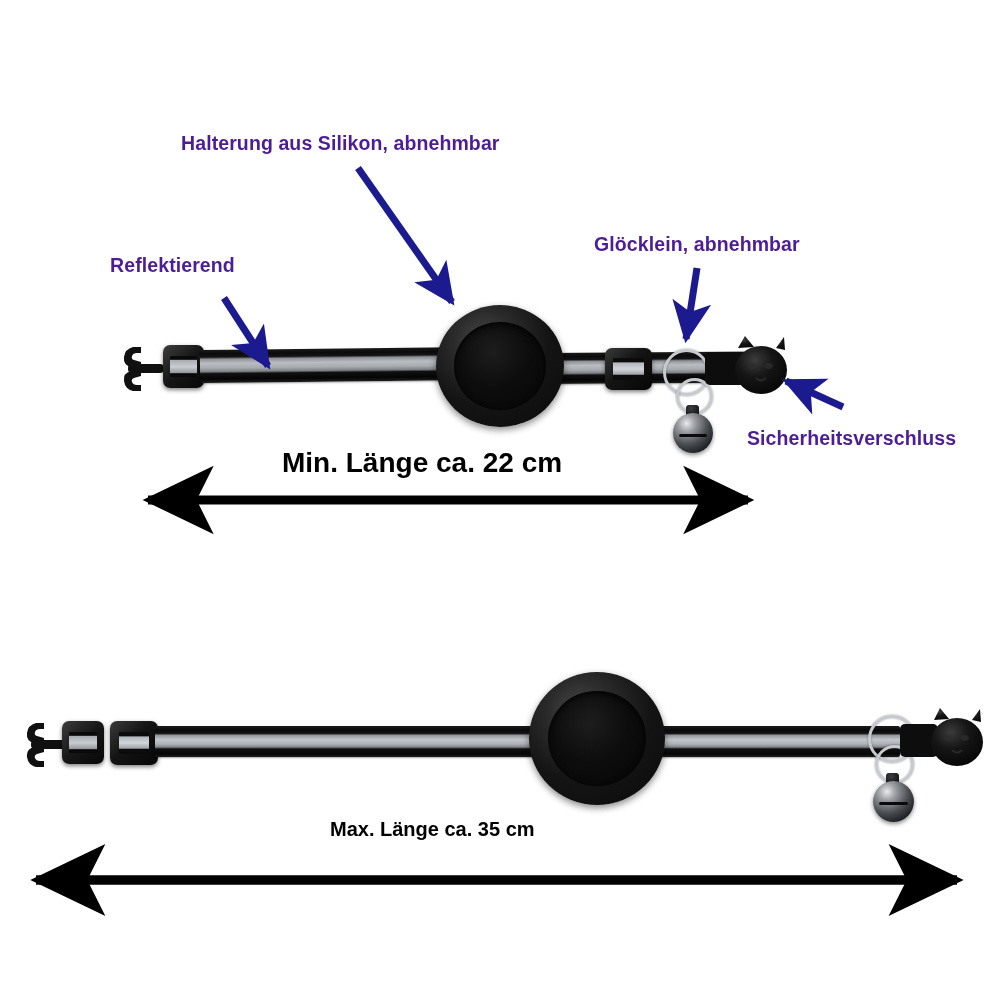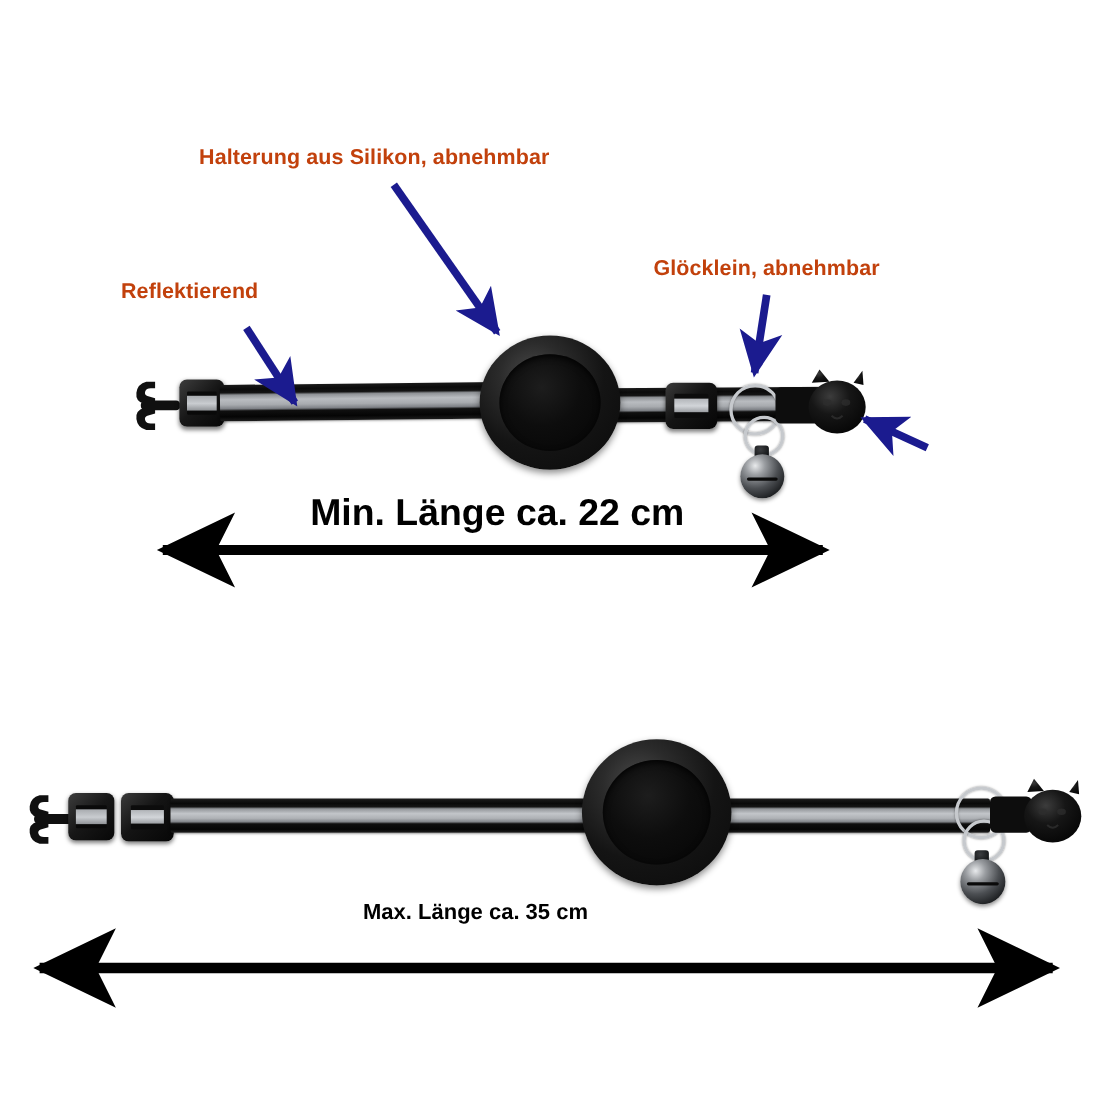--- a/index.html
+++ b/index.html
@@ -8,39 +8,39 @@
     background:#ffffff;
     font-family:"Liberation Sans", sans-serif;
     overflow:hidden;
     position:relative;
   }
   .stage{position:absolute;left:0;top:0;width:1000px;height:1000px;}
 
   
   .label{
     position:absolute;
-    color:#c2410c;
+    color:#4c1d95;
     font-weight:bold;
     font-size:19.5px;
     letter-spacing:.1px;
     white-space:nowrap;
   }
   #lbl-silikon{left:181px;top:132px;}
   #lbl-reflekt{left:110px;top:254px;}
   #lbl-glock{left:594px;top:233px;}
   #lbl-sicher{left:747px;top:427px;}
 
   
   .dim-caption{
     position:absolute;
     color:#000;
     font-weight:bold;
     white-space:nowrap;
   }
-  #cap-min{left:282px;top:447px;font-size:34px;}
+  #cap-min{left:282px;top:447px;font-size:28px;}
   #cap-max{left:330px;top:818px;font-size:20px;}
 
   
   svg.overlay{position:absolute;left:0;top:0;width:1000px;height:1000px;pointer-events:none;}
 
   
   .collar{position:absolute;}
 
   
   .strap{
@@ -261,18 +261,19 @@
     <line x1="148" y1="500" x2="748" y2="500" stroke="#000000" stroke-width="9" marker-start="url(#dimL)" marker-end="url(#dimR)"></line>
     <line x1="36" y1="880" x2="957" y2="880" stroke="#000000" stroke-width="9.5" marker-start="url(#dimL)" marker-end="url(#dimR)"></line>
   </svg>
 
   <div class="label" id="lbl-silikon">Halterung aus Silikon, abnehmbar</div>
 
   <div class="label" id="lbl-reflekt">Reflektierend</div>
 
   <div class="label" id="lbl-glock">Glöcklein, abnehmbar</div>
 
+  <div class="label" id="lbl-sicher">Sicherheitsverschluss</div>
 
   <div class="dim-caption" id="cap-min">Min. Länge ca. 22 cm</div>
 
   <div class="dim-caption" id="cap-max">Max. Länge ca. 35 cm</div>
 
 </div>
 
 </body></html>

